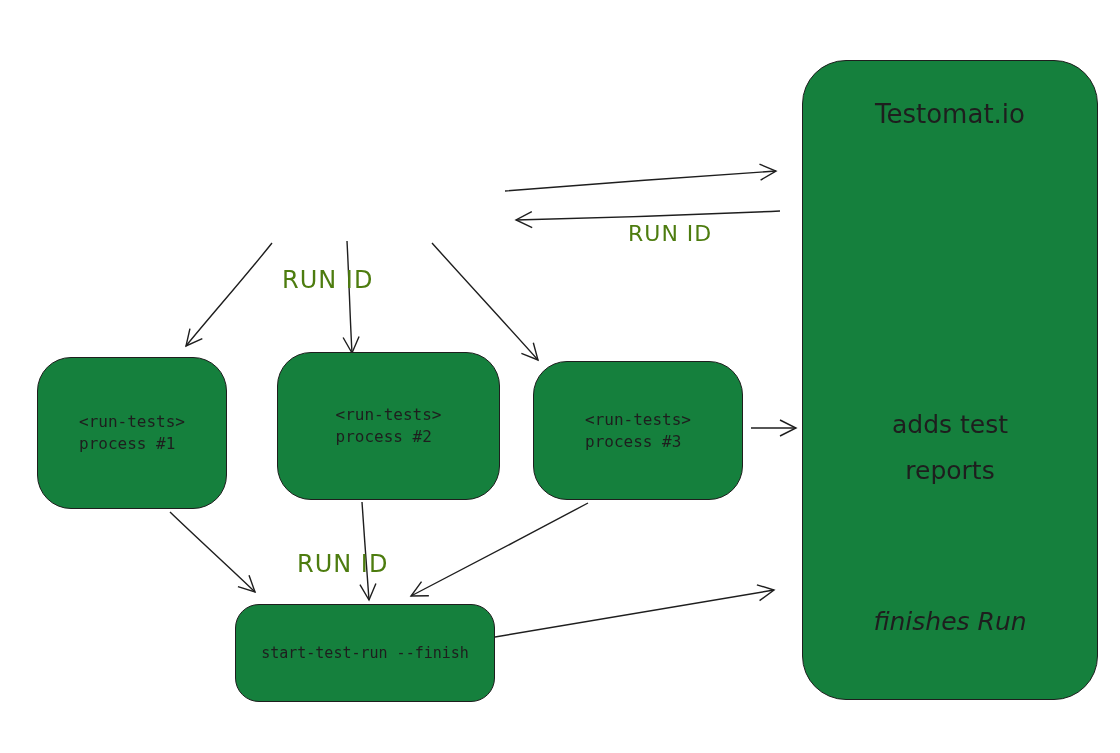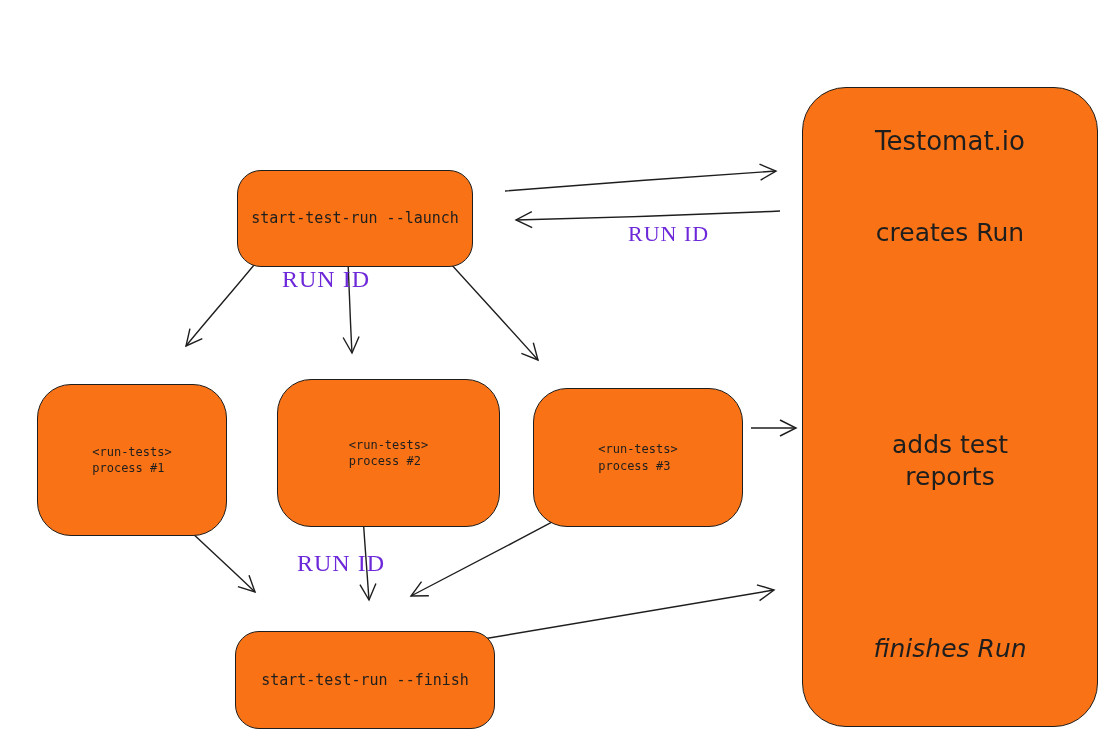--- a/index.html
+++ b/index.html
@@ -15,35 +15,34 @@
   .arrows {
     position: absolute;
     left: 0; top: 0;
     width: 1120px; height: 753px;
   }
   .arrows path { fill: none; stroke: #1e1e1e; stroke-width: 1.4; }
   .node {
     position: absolute;
     box-sizing: border-box;
     border: 1.7px solid #1e1e1e;
-    background: #f97316;
+    background: #15803d;
     display: flex;
     align-items: center;
     justify-content: center;
-    margin-top: 27px;
   }
   .mono {
     font-family: "DejaVu Sans Mono", "Liberation Mono", monospace;
     font-size: 15px;
     line-height: 1.35;
     white-space: pre-line;
     text-align: left;
     color: #1e1e1e;
   }
-  .proc .mono { font-size: 12px; }
+  .proc .mono { font-size: 16px; }
   .hand {
     font-family: "DejaVu Sans", sans-serif;
     color: #1e1e1e;
     white-space: pre-line;
   }
   .node-launch  { left: 237px; top: 143px; width: 236px; height: 97px;  border-radius: 24px; }
   .node-finish  { left: 235px; top: 604px; width: 260px; height: 98px;  border-radius: 24px; }
   .node-proc1   { left: 37px;  top: 357px; width: 190px; height: 152px; border-radius: 34px; }
   .node-proc2   { left: 277px; top: 352px; width: 223px; height: 148px; border-radius: 34px; }
   .node-proc3   { left: 533px; top: 361px; width: 210px; height: 139px; border-radius: 34px; }
@@ -53,29 +52,28 @@
     display: block;
   }
   .testomat-text {
     position: absolute;
     left: 0; right: 0;
     text-align: center;
     font-size: 25px;
   }
   .t-title    { top: 38px;  font-size: 26px; }
   .t-creates  { top: 130px; }
-  .t-adds     { top: 341px; line-height: 32px; }
+  .t-adds     { top: 341px; line-height: 46px; }
   .t-finishes { top: 546px; font-style: italic; }
   .edge-label {
     position: absolute;
     font-size: 24px;
     letter-spacing: 1px;
-    color: #6d28d9;
+    color: #4d7c0f;
     white-space: nowrap;
-    font-family: Liberation Serif, serif;
   }
   .el-response { left: 628px; top: 221px; font-size: 22px; }
   .el-fanout   { left: 282px; top: 266px; }
   .el-fanin    { left: 297px; top: 550px; }
 </style>
 </head>
 <body>
 
 <div class="canvas">
 
@@ -90,23 +88,20 @@
     <path d="M272,243 C245,277 213,313 186,346" marker-end="url(#ah)"></path>
     <path d="M347,241 C349,278 350,318 352,353" marker-end="url(#ah)"></path>
     <path d="M432,243 C466,281 505,323 538,360" marker-end="url(#ah)"></path>
     <path d="M170,512 C197,538 229,567 255,592" marker-end="url(#ah)"></path>
     <path d="M362,502 C364,534 367,570 369,600" marker-end="url(#ah)"></path>
     <path d="M588,503 C530,534 467,567 411,596" marker-end="url(#ah)"></path>
     <path d="M751,428 L796,428" marker-end="url(#ah)"></path>
     <path d="M477,640 C580,622 680,606 774,590" marker-end="url(#ah)"></path>
   </svg>
 
-  <div class="node node-launch">
-    <div class="mono">start-test-run --launch</div>
-  </div>
 
   <div class="node node-proc1 proc">
     <div class="mono">&lt;run-tests&gt;
 process #1</div>
   </div>
 
   <div class="node node-proc2 proc">
     <div class="mono">&lt;run-tests&gt;
 process #2</div>
   </div>
@@ -115,21 +110,20 @@
     <div class="mono">&lt;run-tests&gt;
 process #3</div>
   </div>
 
   <div class="node node-finish">
     <div class="mono">start-test-run --finish</div>
   </div>
 
   <div class="node node-testomat">
     <div class="hand testomat-text t-title">Testomat.io</div>
-    <div class="hand testomat-text t-creates">creates Run</div>
     <div class="hand testomat-text t-adds">adds test
 reports</div>
     <div class="hand testomat-text t-finishes">finishes Run</div>
   </div>
 
   <div class="hand edge-label el-response">RUN ID</div>
   <div class="hand edge-label el-fanout">RUN ID</div>
   <div class="hand edge-label el-fanin">RUN ID</div>
 
 </div>

